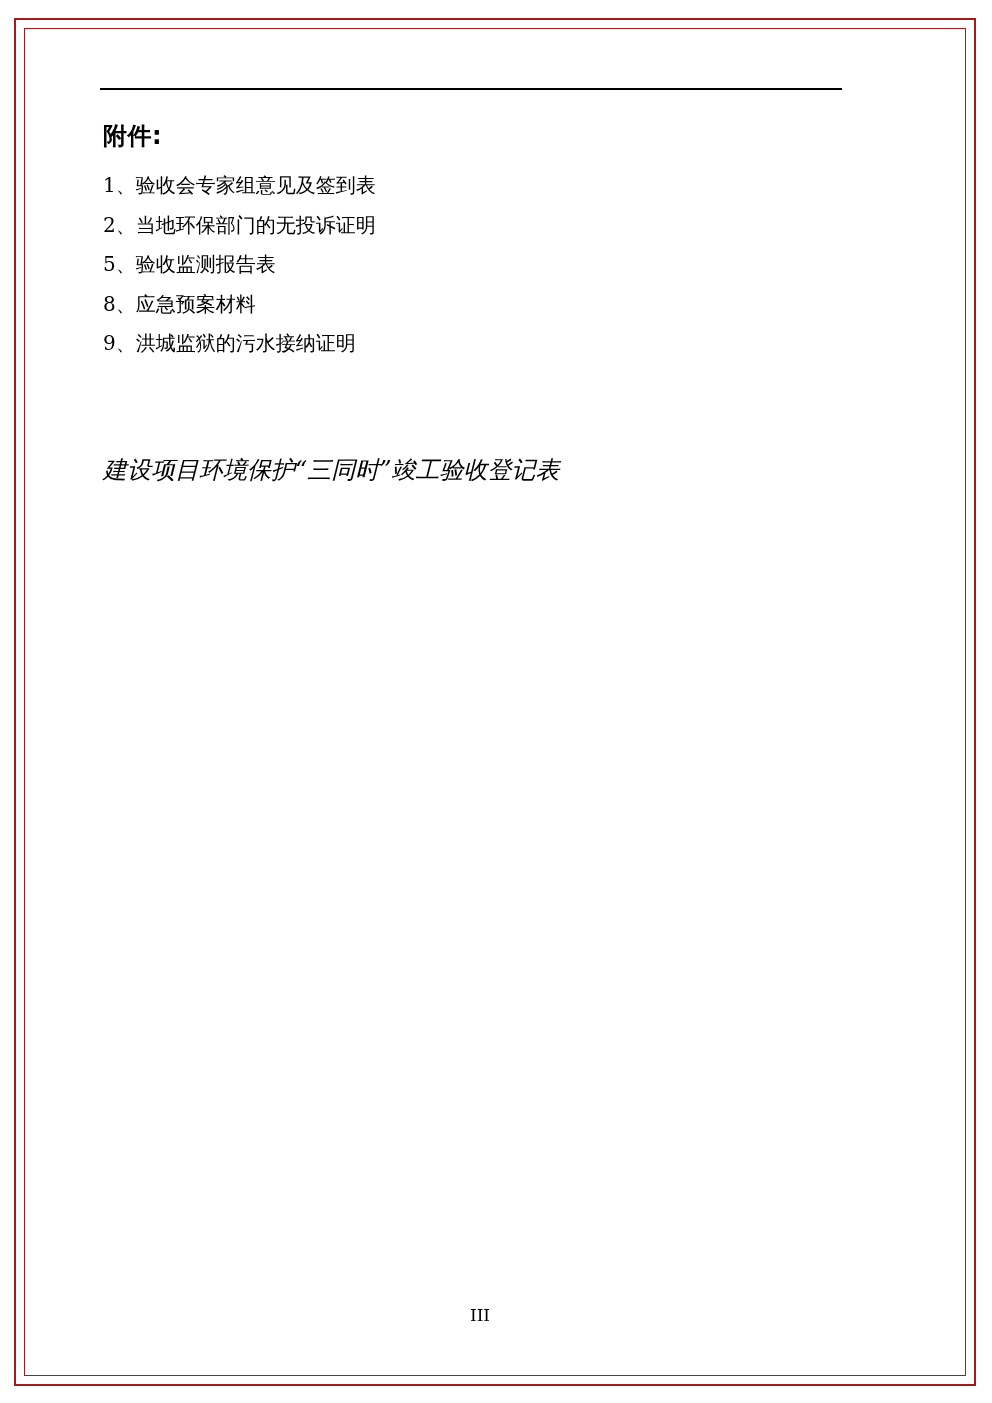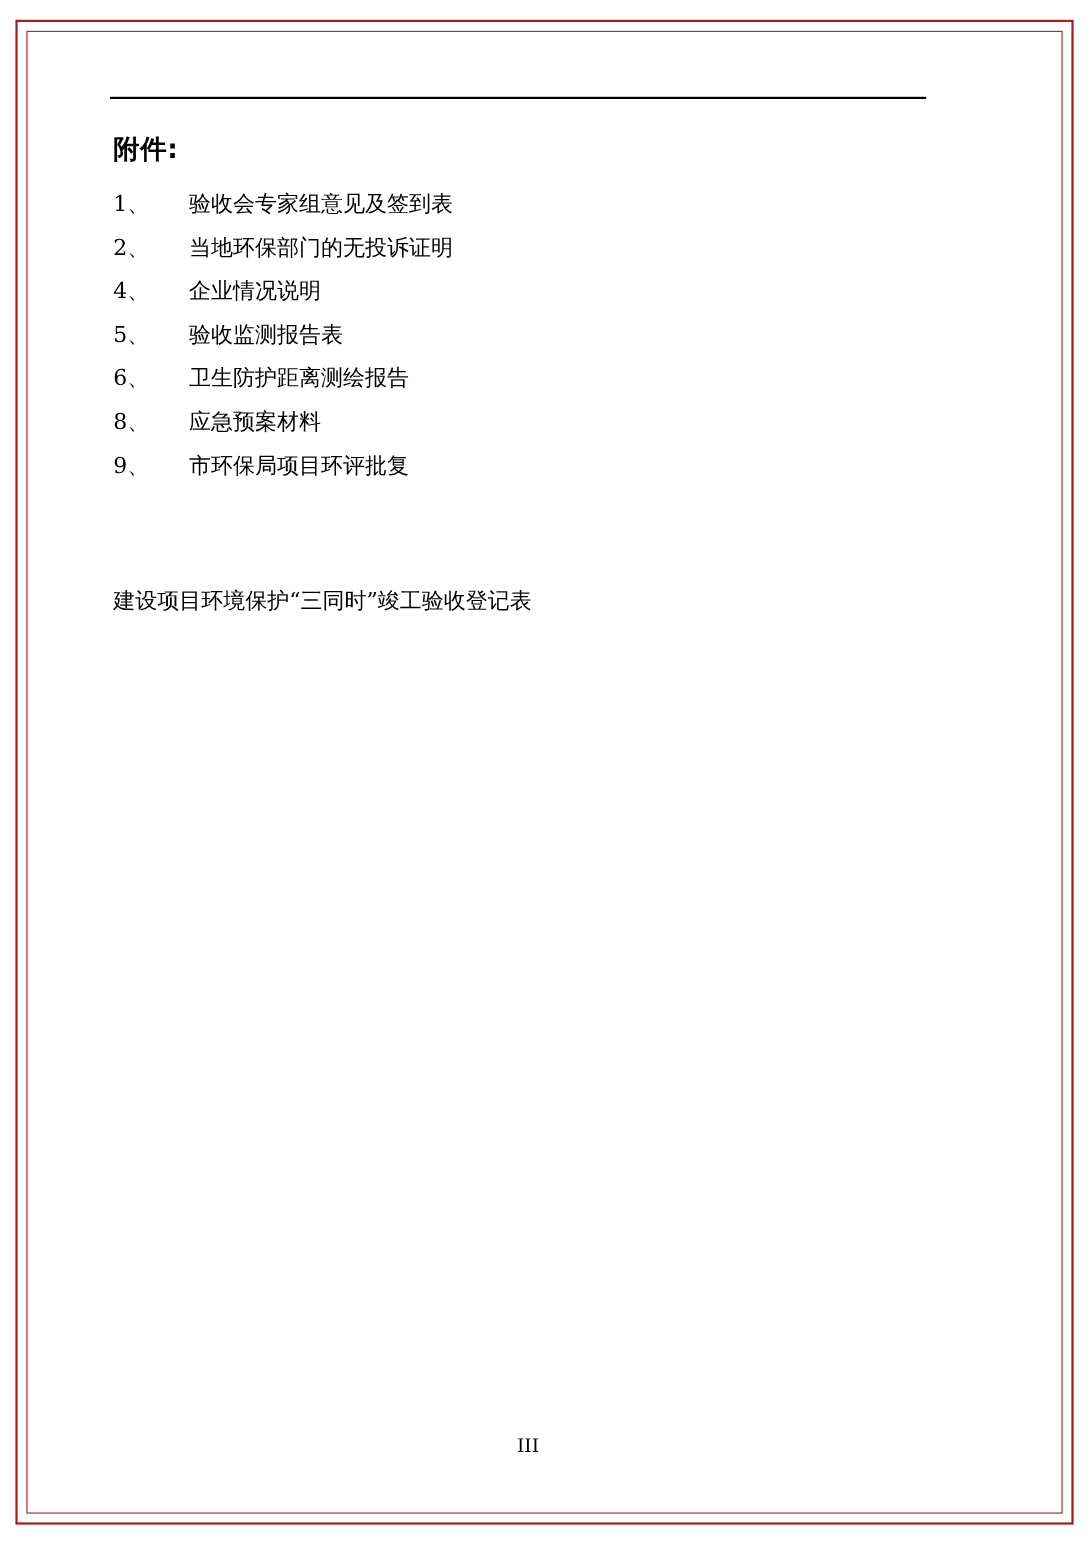--- a/index.html
+++ b/index.html
@@ -71,37 +71,37 @@
     font-size: 20px;
     line-height: 1.98;
     white-space: nowrap;
     font-family: "DejaVu Serif", "Liberation Serif", serif;
   }
   .attachment-list li .idx {
     display: inline-block;
   }
   .attachment-list li .txt {
     display: inline-block;
-    margin-left: 36px;
   }
 
   .spacer-block {
     height: 84px;
   }
 
   .section-heading.appendix {
     margin-top: 0;
     margin-bottom: 10px;
   }
 
   .plain-line {
-    font-size: 20px;
+    font-size: 24px;
     line-height: 1.9;
     padding-left: 3px;
     white-space: nowrap;
+    font-style: italic;
   }
 
   .page-number {
     position: absolute;
     left: 0;
     top: 1245px;
     width: 760px;
     text-align: center;
     font-size: 17px;
     font-family: "DejaVu Serif", "Liberation Serif", serif;
@@ -120,33 +120,27 @@
   <div class="section-heading">附件:</div>
 
   <ul class="attachment-list">
     <li>
       <span class="idx">1、</span><span class="txt">验收会专家组意见及签到表</span>
     </li>
     <li>
       <span class="idx">2、</span><span class="txt">当地环保部门的无投诉证明</span>
     </li>
     <li>
-      <span class="idx">4、</span><span class="txt">企业情况说明</span>
-    </li>
-    <li>
       <span class="idx">5、</span><span class="txt">验收监测报告表</span>
-    </li>
-    <li>
-      <span class="idx">6、</span><span class="txt">卫生防护距离测绘报告</span>
     </li>
     <li>
       <span class="idx">8、</span><span class="txt">应急预案材料</span>
     </li>
     <li>
-      <span class="idx">9、</span><span class="txt">市环保局项目环评批复</span>
+      <span class="idx">9、</span><span class="txt">洪城监狱的污水接纳证明</span>
     </li>
   </ul>
 
   <div class="spacer-block"></div>
 
 
   <div class="plain-line">建设项目环境保护“三同时”竣工验收登记表</div>
 
   <div class="page-number">III</div>
 

